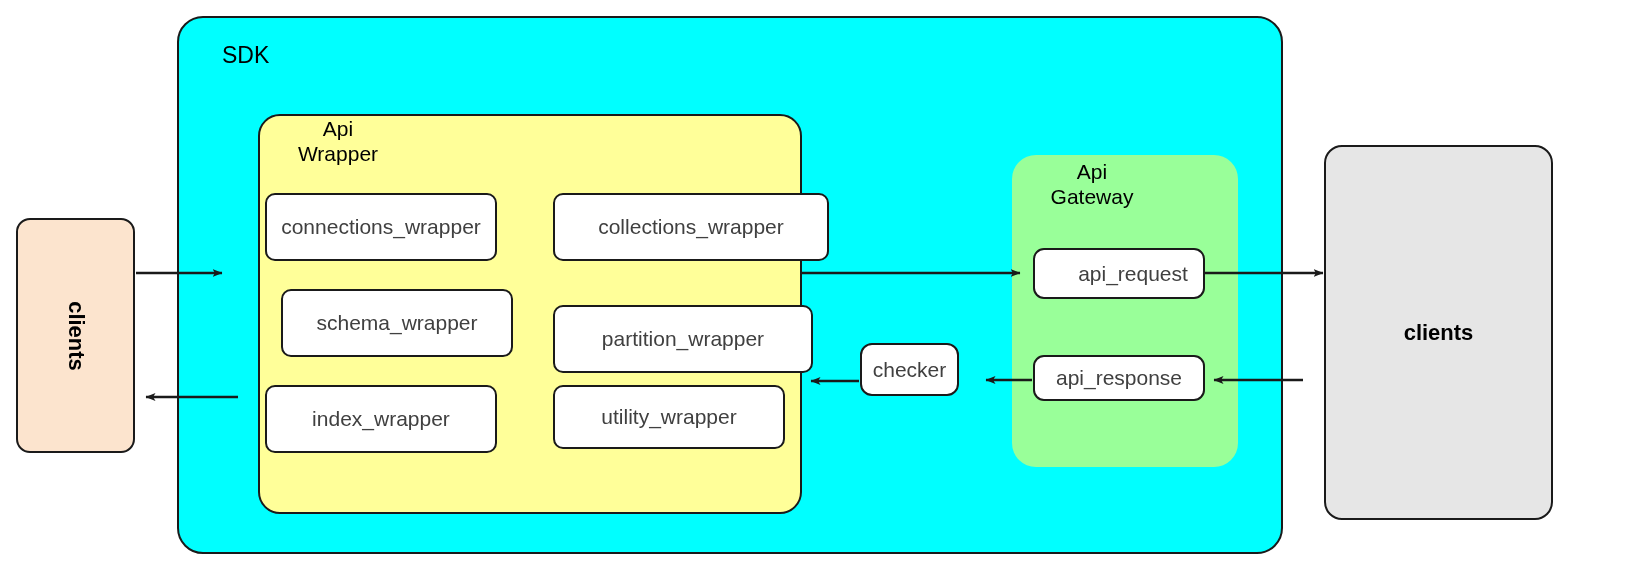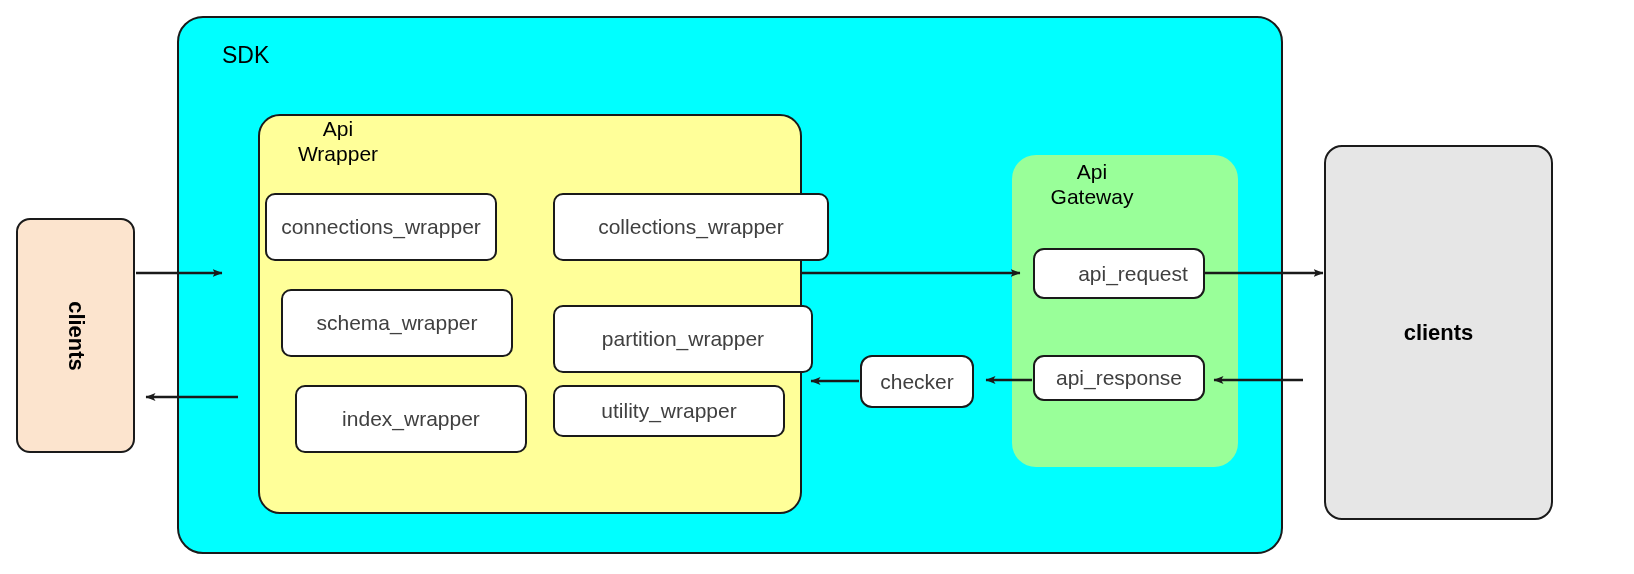--- a/index.html
+++ b/index.html
@@ -89,28 +89,28 @@
   </div>
   <div class="leaf" style="left:553px; top:193px; width:276px; height:68px;">
     <span>collections_wrapper</span>
   </div>
   <div class="leaf" style="left:281px; top:289px; width:232px; height:68px;">
     <span>schema_wrapper</span>
   </div>
   <div class="leaf" style="left:553px; top:289px; width:260px; height:68px;margin-top:16px;">
     <span>partition_wrapper</span>
   </div>
-  <div class="leaf" style="left:265px; top:385px; width:232px; height:68px;margin-left:30px;">
+  <div class="leaf" style="left:265px; top:385px; width:232px; height:68px;">
     <span>index_wrapper</span>
   </div>
-  <div class="leaf" style="left:553px; top:385px; width:232px; height:52px;">
+  <div class="leaf" style="left:553px; top:385px; width:232px; height:64px;">
     <span>utility_wrapper</span>
   </div>
 
-  <div class="leaf" style="left:860px; top:355px; width:114px; height:53px; border-radius:12px;">
+  <div class="leaf" style="left:860px; top:343px; width:99px; height:53px; border-radius:12px;">
     <span>checker</span>
   </div>
 
   <div class="box noborder" style="left:1012px; top:155px; width:226px; height:312px; background:#99ff99; border-radius:24px;"></div>
   <div class="label-tl" style="left:1012px; top:160px; width:160px; font-size:21px;">Api
 Gateway</div>
 
   <div class="leaf" style="left:1033px; top:248px; width:172px; height:51px; border-radius:11px;padding-left:28px;">
     <span>api_request</span>
   </div>

